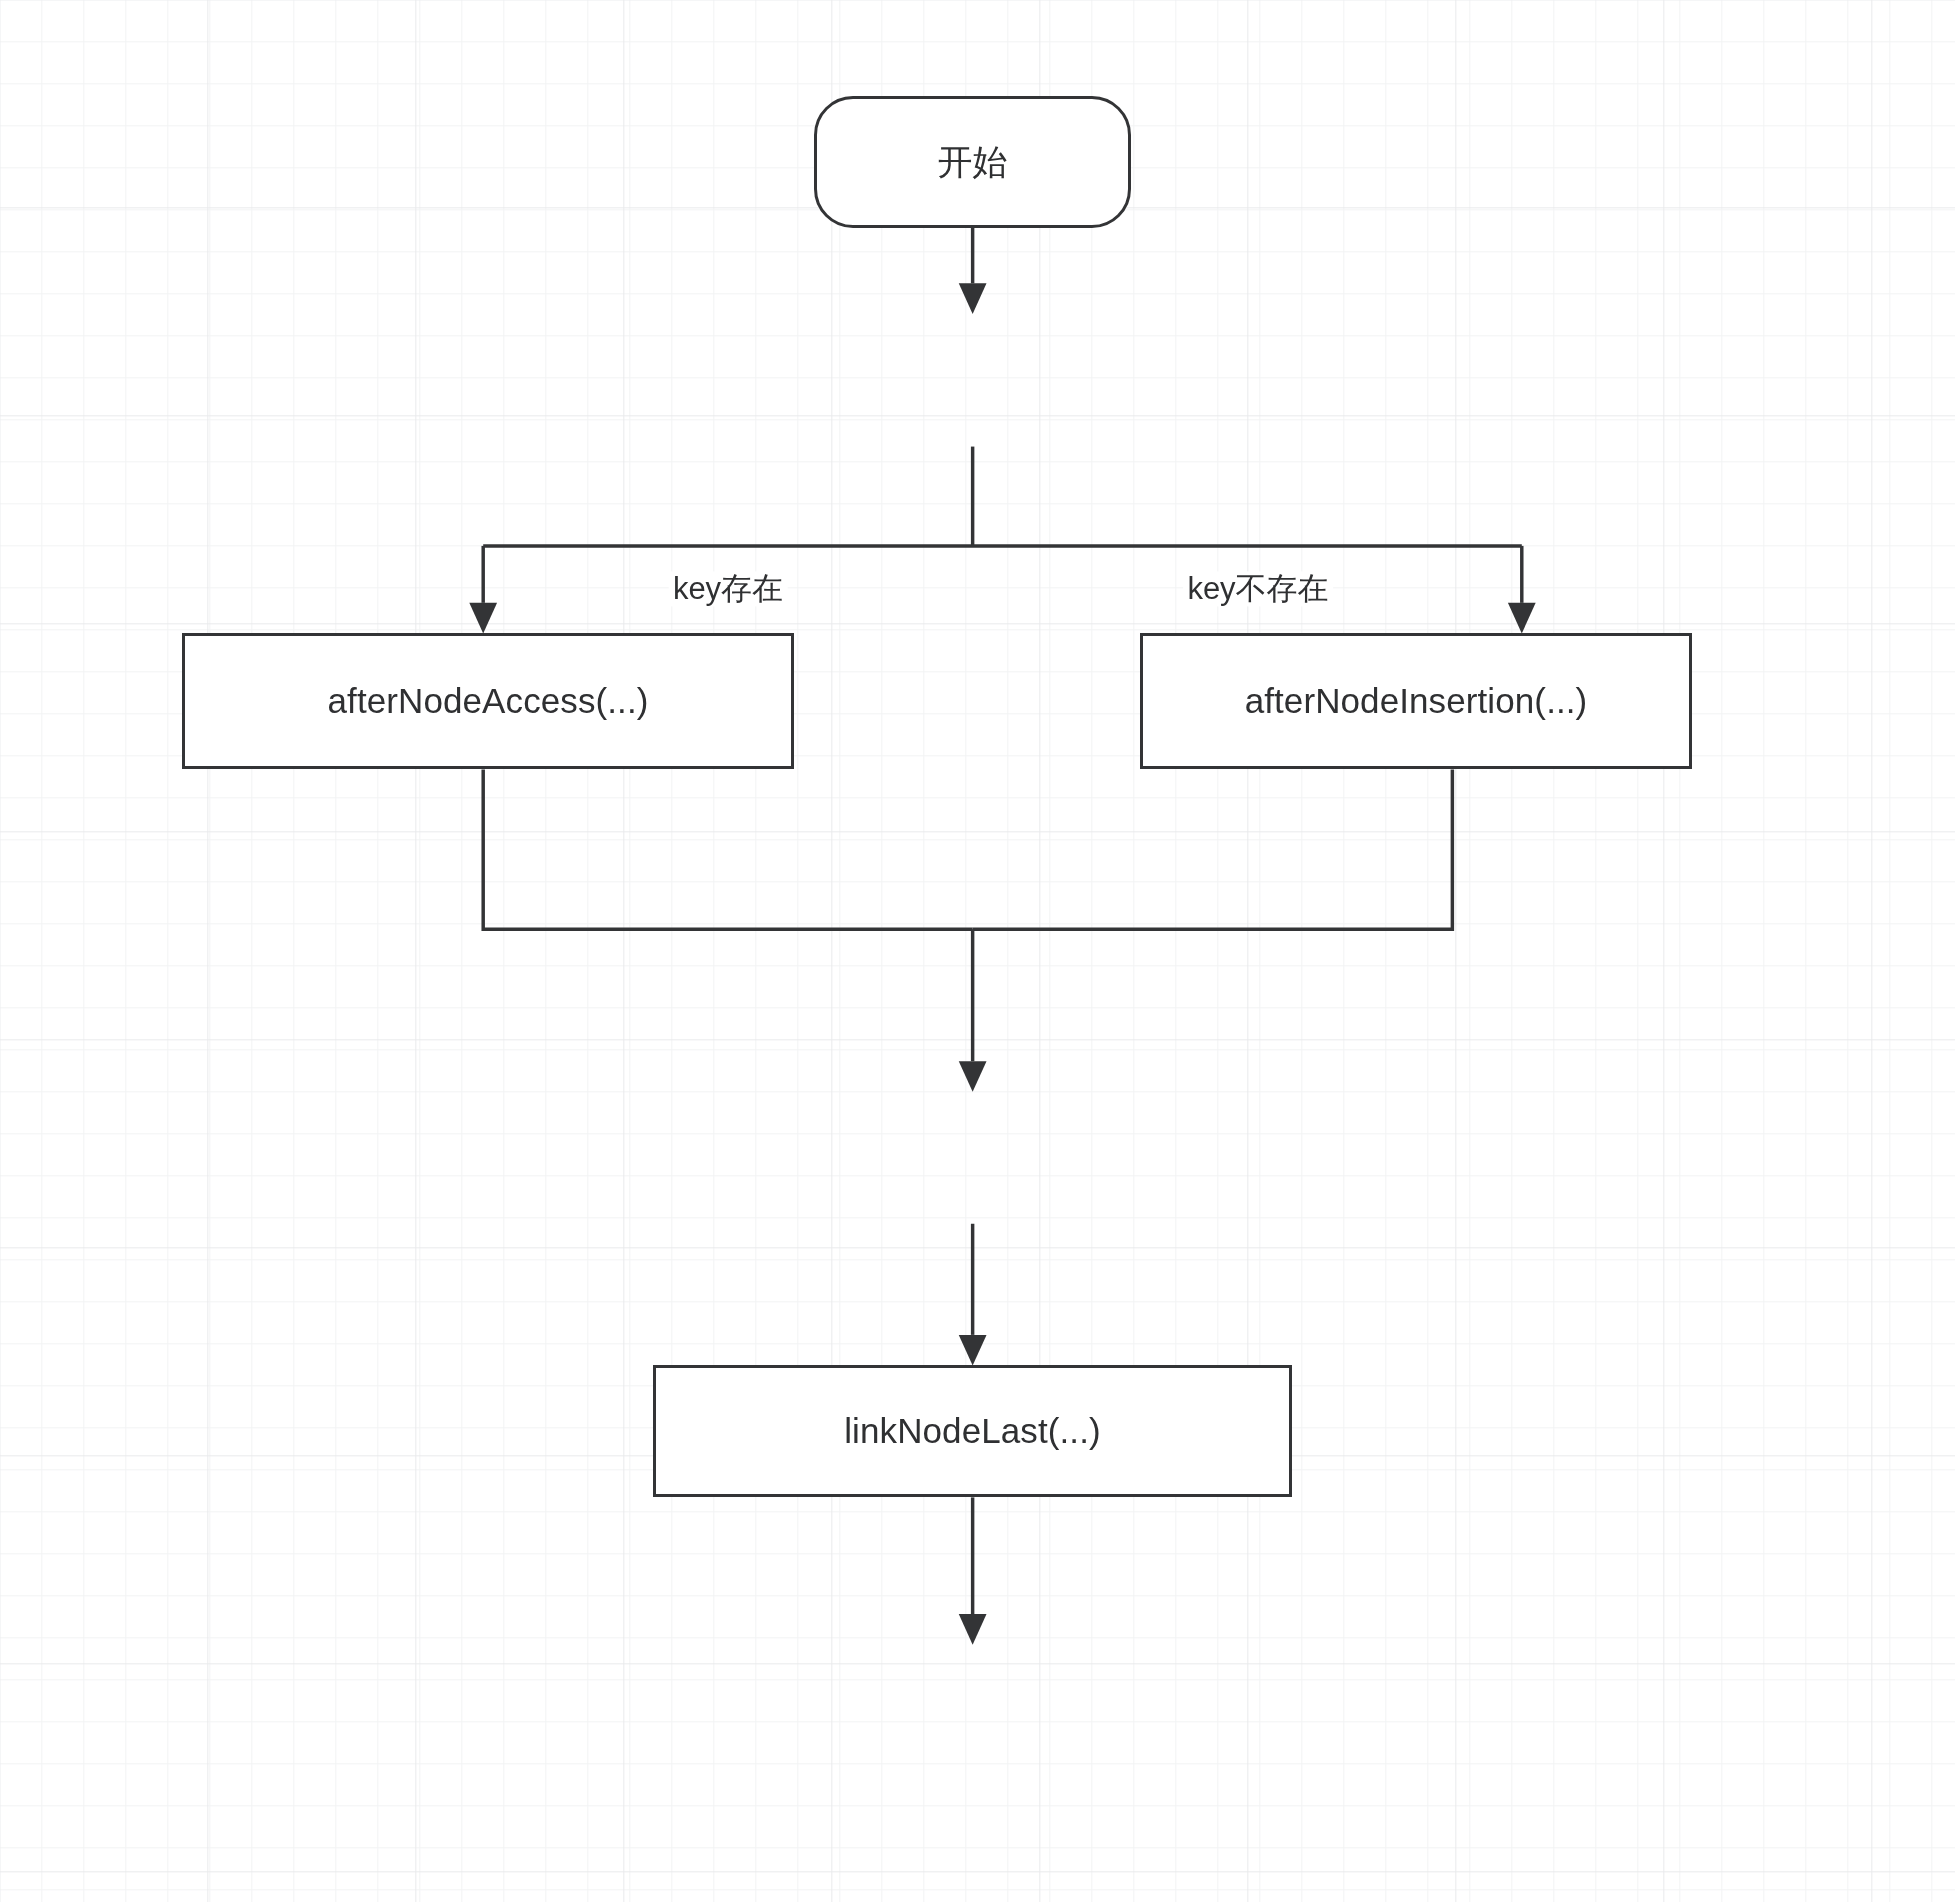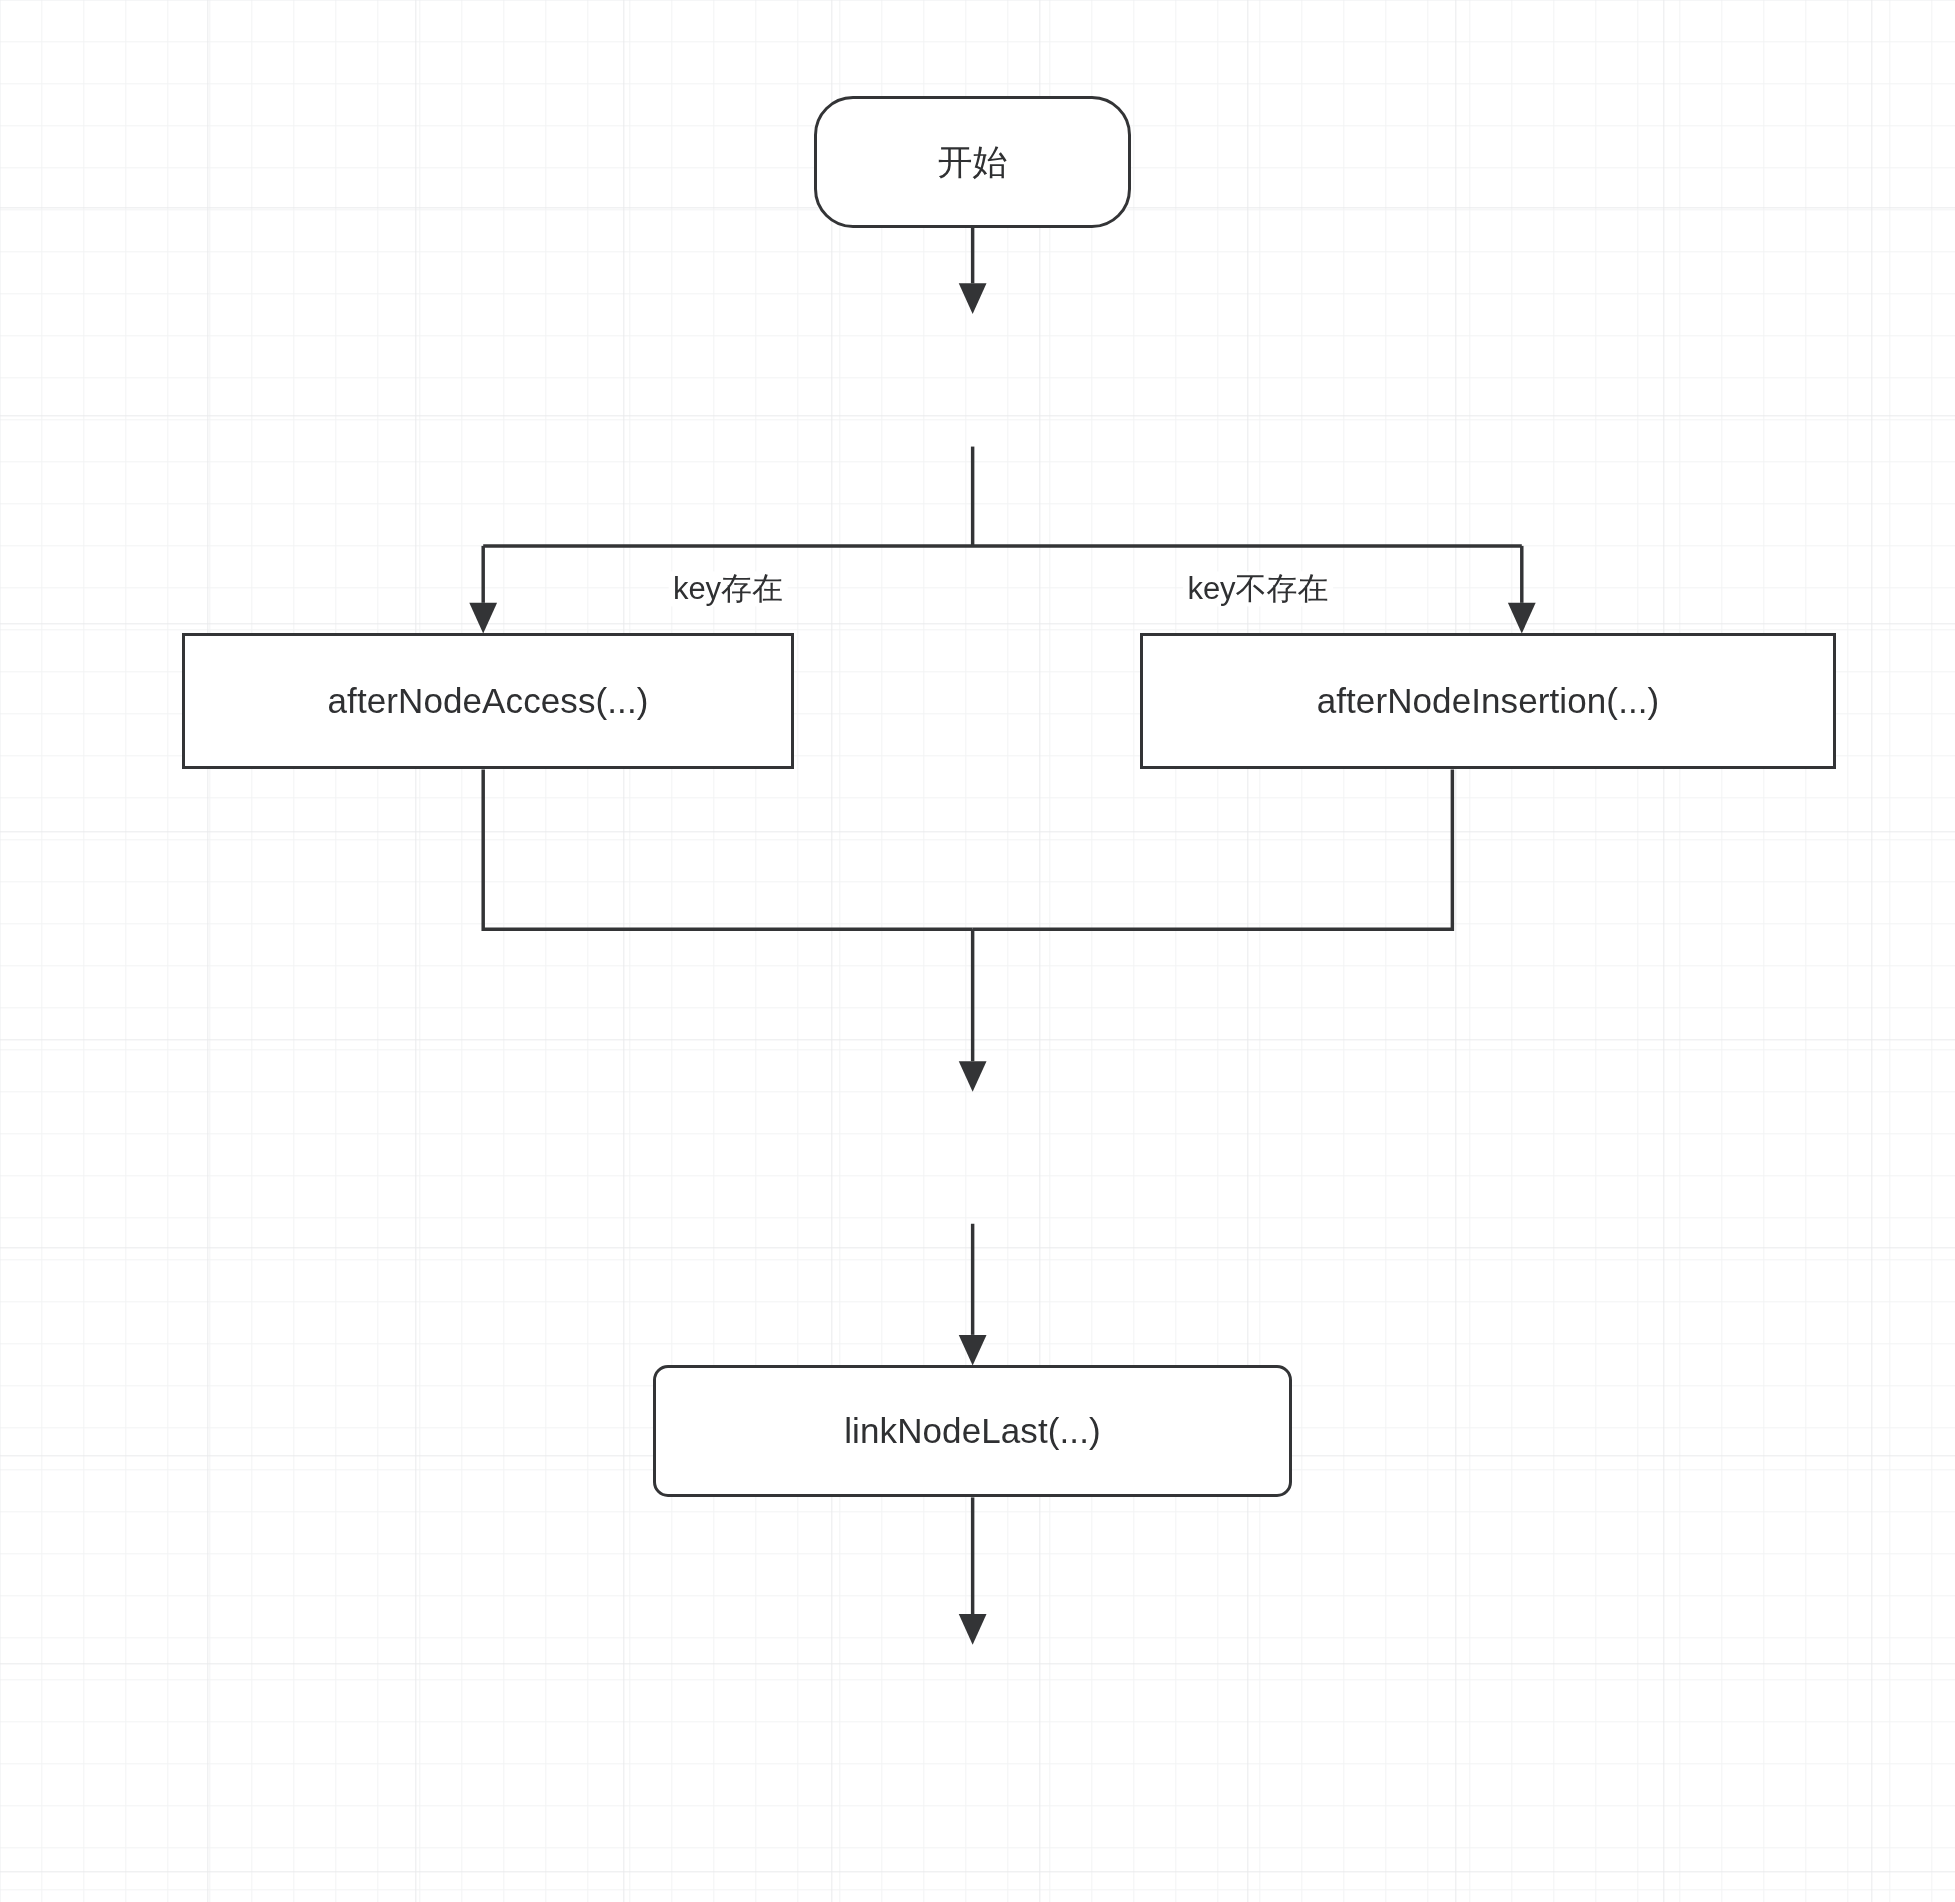--- a/index.html
+++ b/index.html
@@ -128,26 +128,26 @@
 
   <div class="node terminal" style="left:814px; top:66px; width:317px; height:132px;">
     <span>开始</span>
   </div>
 
 
   <div class="node process" style="left:182px; top:633px; width:612px; height:136px;">
     <span>afterNodeAccess(...)</span>
   </div>
 
-  <div class="node process" style="left:1140px; top:633px; width:696px; height:136px;text-align:right;">
+  <div class="node process" style="left:1140px; top:633px; width:552px; height:136px;text-align:right;">
     <span>afterNodeInsertion(...)</span>
   </div>
 
 
-  <div class="node process" style="left:653px; top:1365px; width:639px; height:132px;border-radius:15px;">
+  <div class="node process" style="left:653px; top:1365px; width:639px; height:132px;">
     <span>linkNodeLast(...)</span>
   </div>
 
 
   <div class="edge-label" style="left:728px; top:549px;">key存在</div>
 
   <div class="edge-label" style="left:1258px; top:549px;">key不存在</div>
 
 </div>
 

